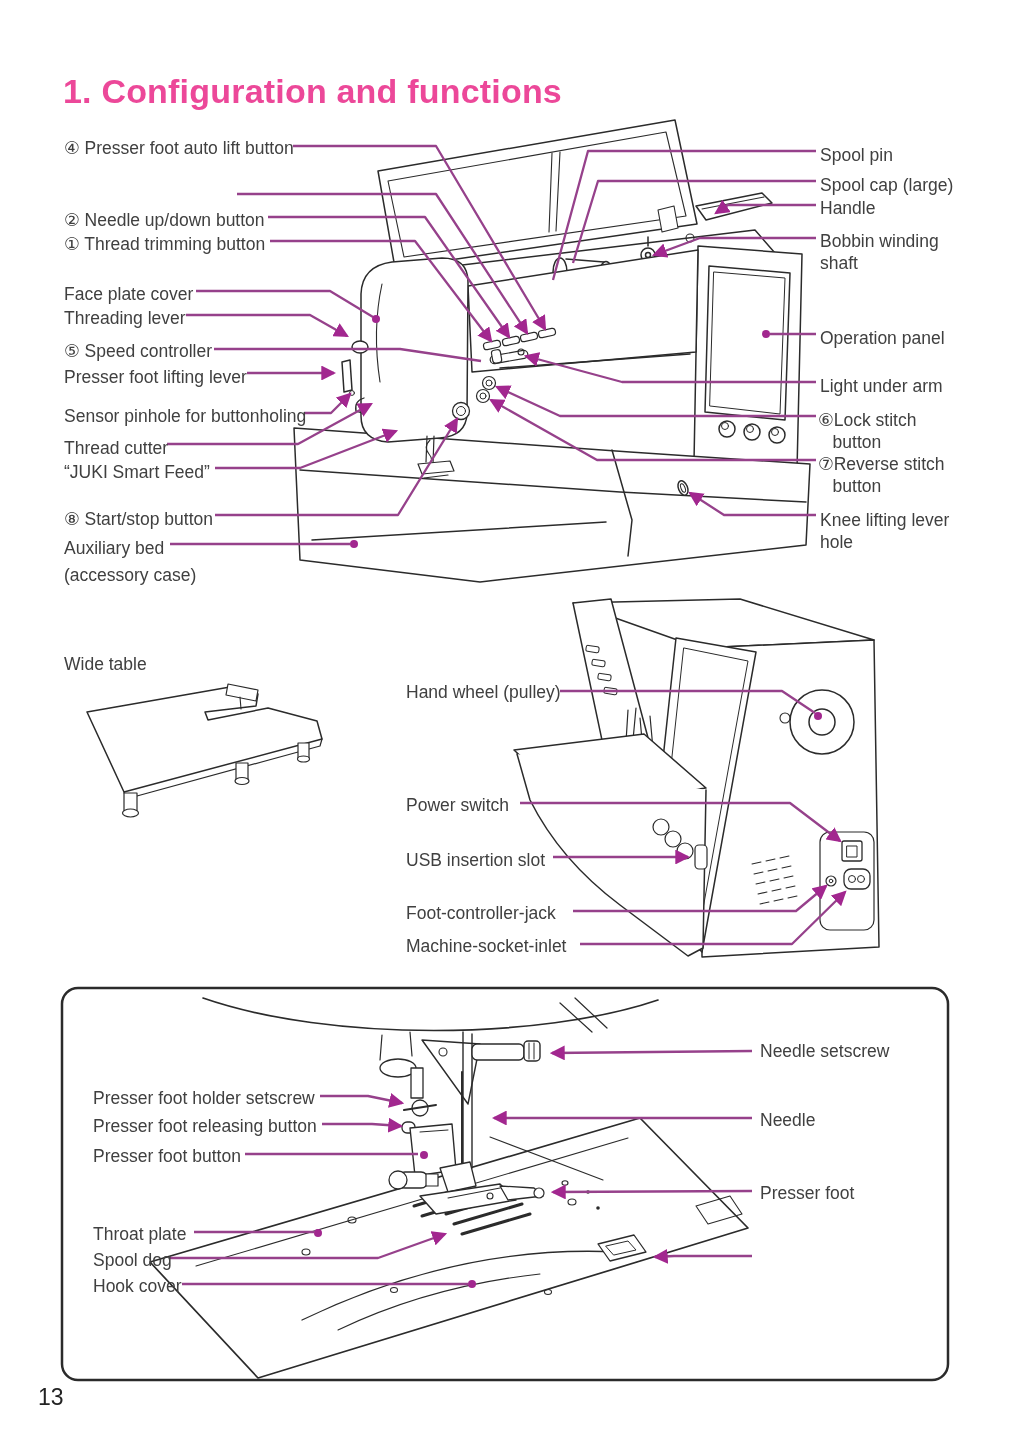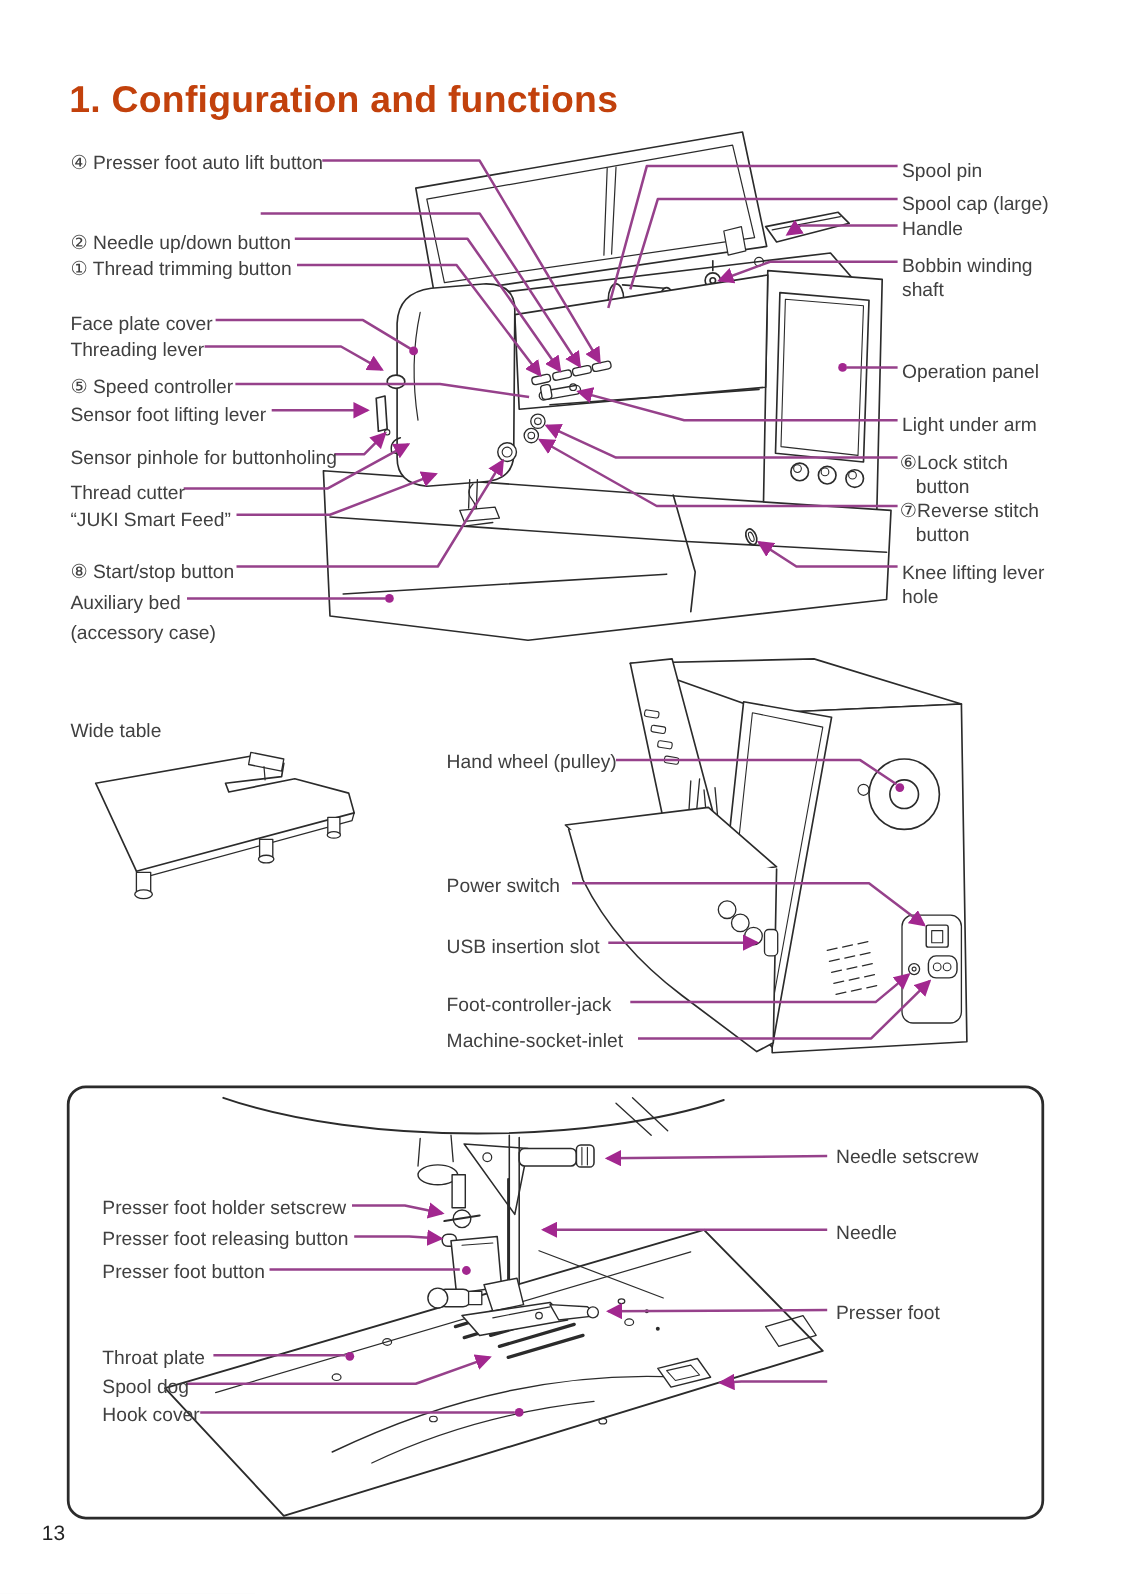--- a/index.html
+++ b/index.html
@@ -1,21 +1,21 @@
 <!DOCTYPE html>
 <html><head>
 <meta charset="utf-8">
 <style>
   html,body{margin:0;padding:0;background:#e8e8e8;}
   .page{position:relative;width:1024px;height:1449px;background:#ffffff;overflow:hidden;
         font-family:"Liberation Sans","DejaVu Sans",sans-serif;color:#1e1e1e;}
   .art{position:absolute;left:0;top:0;pointer-events:none;}
   .lbl{position:absolute;font-size:17.5px;line-height:1.26;white-space:pre-line;color:#404040;}
-  .title{position:absolute;left:63px;top:72px;font-size:34px;font-weight:bold;color:#c2410c;letter-spacing:.2px;text-align:right;}
-  .pagenum{position:absolute;left:38px;top:1384px;font-size:19px;color:#222;}
+  .title{position:absolute;left:63px;top:72px;font-size:34px;font-weight:bold;color:#ec4899;letter-spacing:.2px;text-align:right;}
+  .pagenum{position:absolute;left:38px;top:1384px;font-size:23px;color:#222;}
 </style>
 </head>
 <body>
 
 <div class="page">
 
   <div class="title">1. Configuration and functions</div>
 
   <svg class="art" width="1024" height="1449" viewBox="0 0 1024 1449">
     <defs>
@@ -273,21 +273,21 @@
       <polyline points="752,1256 674,1256 655,1257" marker-end="url(#arr)"></polyline>
     </g>
   </svg>
 
   <div class="lbl" style="left:64px;top:137px">④ Presser foot auto lift button</div>
   <div class="lbl" style="left:64px;top:209px">② Needle up/down button</div>
   <div class="lbl" style="left:64px;top:233px">① Thread trimming button</div>
   <div class="lbl" style="left:64px;top:283px">Face plate cover</div>
   <div class="lbl" style="left:64px;top:307px">Threading lever</div>
   <div class="lbl" style="left:64px;top:340px">⑤ Speed controller</div>
-  <div class="lbl" style="left:64px;top:366px">Sensor foot lifting lever</div>
+  <div class="lbl" style="left:64px;top:366px">Presser foot lifting lever</div>
   <div class="lbl" style="left:64px;top:405px">Sensor pinhole for buttonholing</div>
   <div class="lbl" style="left:64px;top:437px">Thread cutter</div>
   <div class="lbl" style="left:64px;top:461px">“JUKI Smart Feed”</div>
   <div class="lbl" style="left:64px;top:508px">⑧ Start/stop button</div>
   <div class="lbl" style="left:64px;top:537px">Auxiliary bed</div>
   <div class="lbl" style="left:64px;top:564px">(accessory case)</div>
 
   <div class="lbl" style="left:820px;top:144px">Spool pin</div>
   <div class="lbl" style="left:820px;top:174px">Spool cap (large)</div>
   <div class="lbl" style="left:820px;top:197px">Handle</div>

